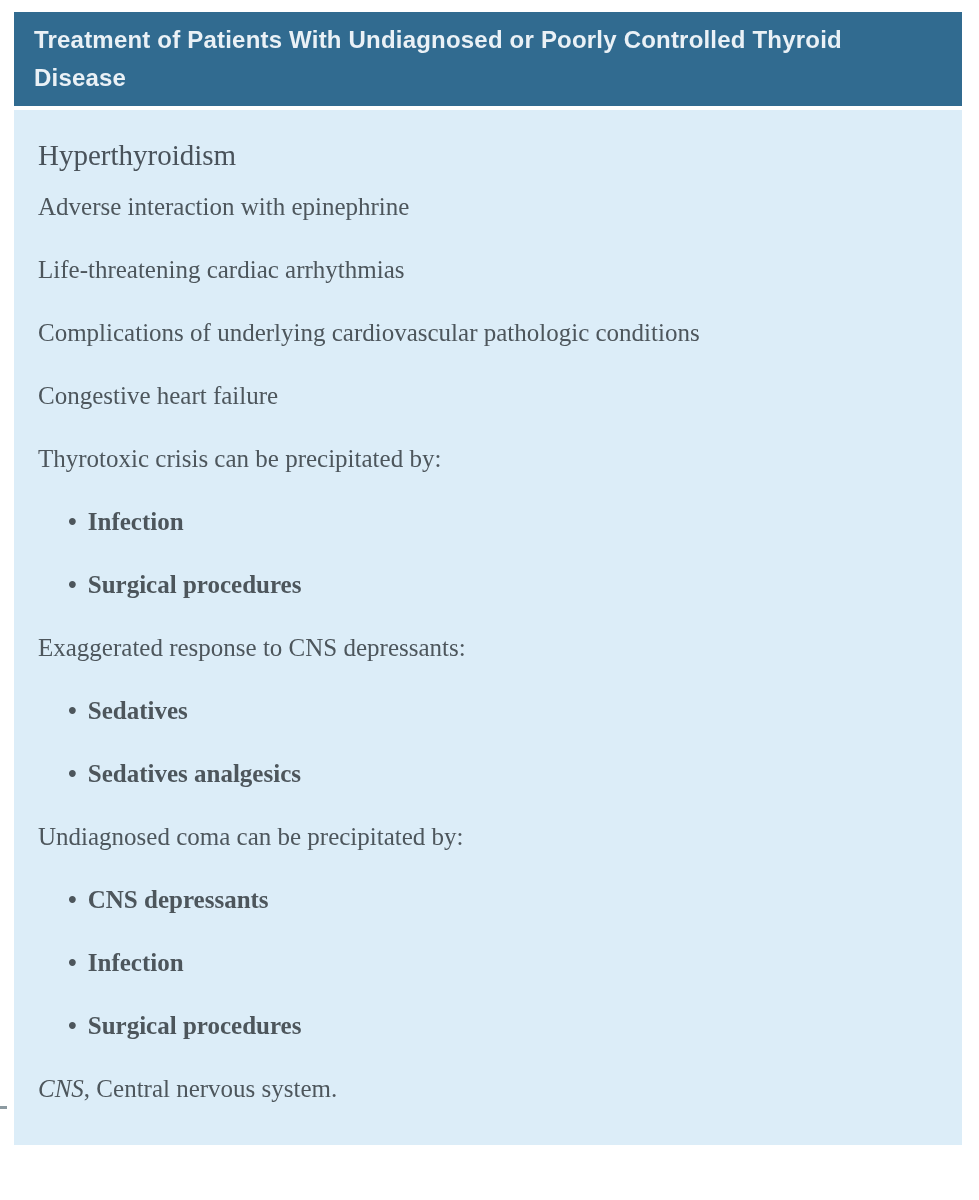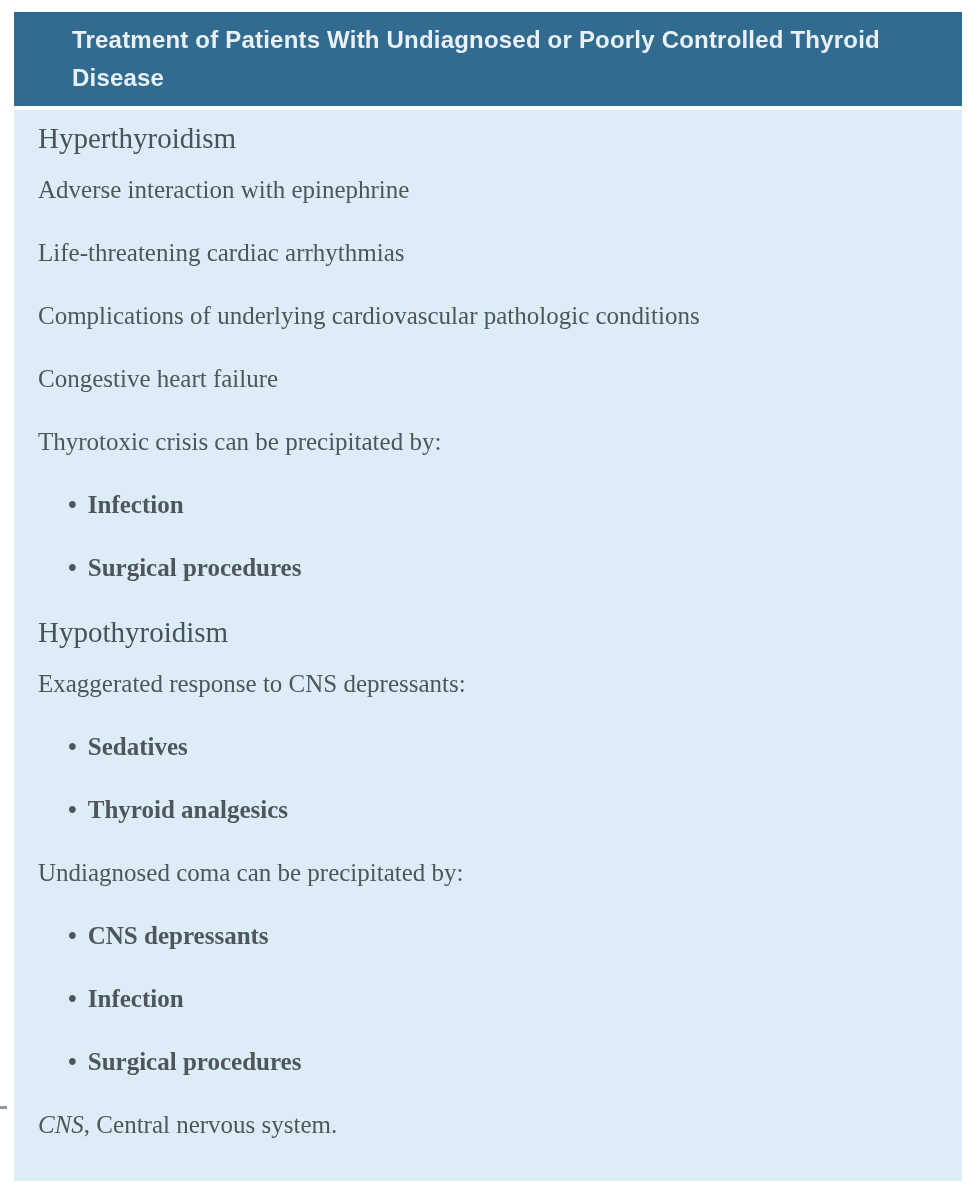--- a/index.html
+++ b/index.html
@@ -36,28 +36,28 @@
   .header {
     background: var(--header-bg);
     color: var(--header-text);
     font-family: "Liberation Sans", sans-serif;
     font-weight: bold;
     font-size: 24px;
     line-height: 38px;
     padding: 9px 20px;
     letter-spacing: 0.2px;
   }
-  .header .title-line { white-space: nowrap; margin-left: 38px; }
+  .header .title-line { white-space: nowrap; }
   .tbody {
     margin-top: 4px;
     background: var(--body-bg);
     color: var(--body-text);
     font-family: "Liberation Serif", serif;
     font-size: 25px;
-    padding: 10px 24px 40px 24px;
+    padding: 27px 24px 40px 24px;
   }
   .sec {
     font-family: "Liberation Serif", serif;
     font-weight: 400;
     font-size: 29px;
     line-height: 36px;
     color: var(--heading-text);
     margin: 0 0 17px 0;
   }
   .para, .bullet, .footnote {
@@ -91,25 +91,24 @@
       <h2 class="sec">Hyperthyroidism</h2>
 
       <p class="para">Adverse interaction with epinephrine</p>
       <p class="para">Life-threatening cardiac arrhythmias</p>
       <p class="para">Complications of underlying cardiovascular pathologic conditions</p>
       <p class="para">Congestive heart failure</p>
       <p class="para">Thyrotoxic crisis can be precipitated by:</p>
       <p class="bullet">Infection</p>
       <p class="bullet">Surgical procedures</p>
 
-      <h2 class="sec">Hypothyroidism</h2>
 
       <p class="para">Exaggerated response to CNS depressants:</p>
       <p class="bullet">Sedatives</p>
-      <p class="bullet">Thyroid analgesics</p>
+      <p class="bullet">Sedatives analgesics</p>
       <p class="para">Undiagnosed coma can be precipitated by:</p>
       <p class="bullet">CNS depressants</p>
       <p class="bullet">Infection</p>
       <p class="bullet">Surgical procedures</p>
 
       <p class="footnote"><span class="abbr">CNS</span><span>, Central nervous system.</span></p>
 
     </div>
   </div>
 </div>

